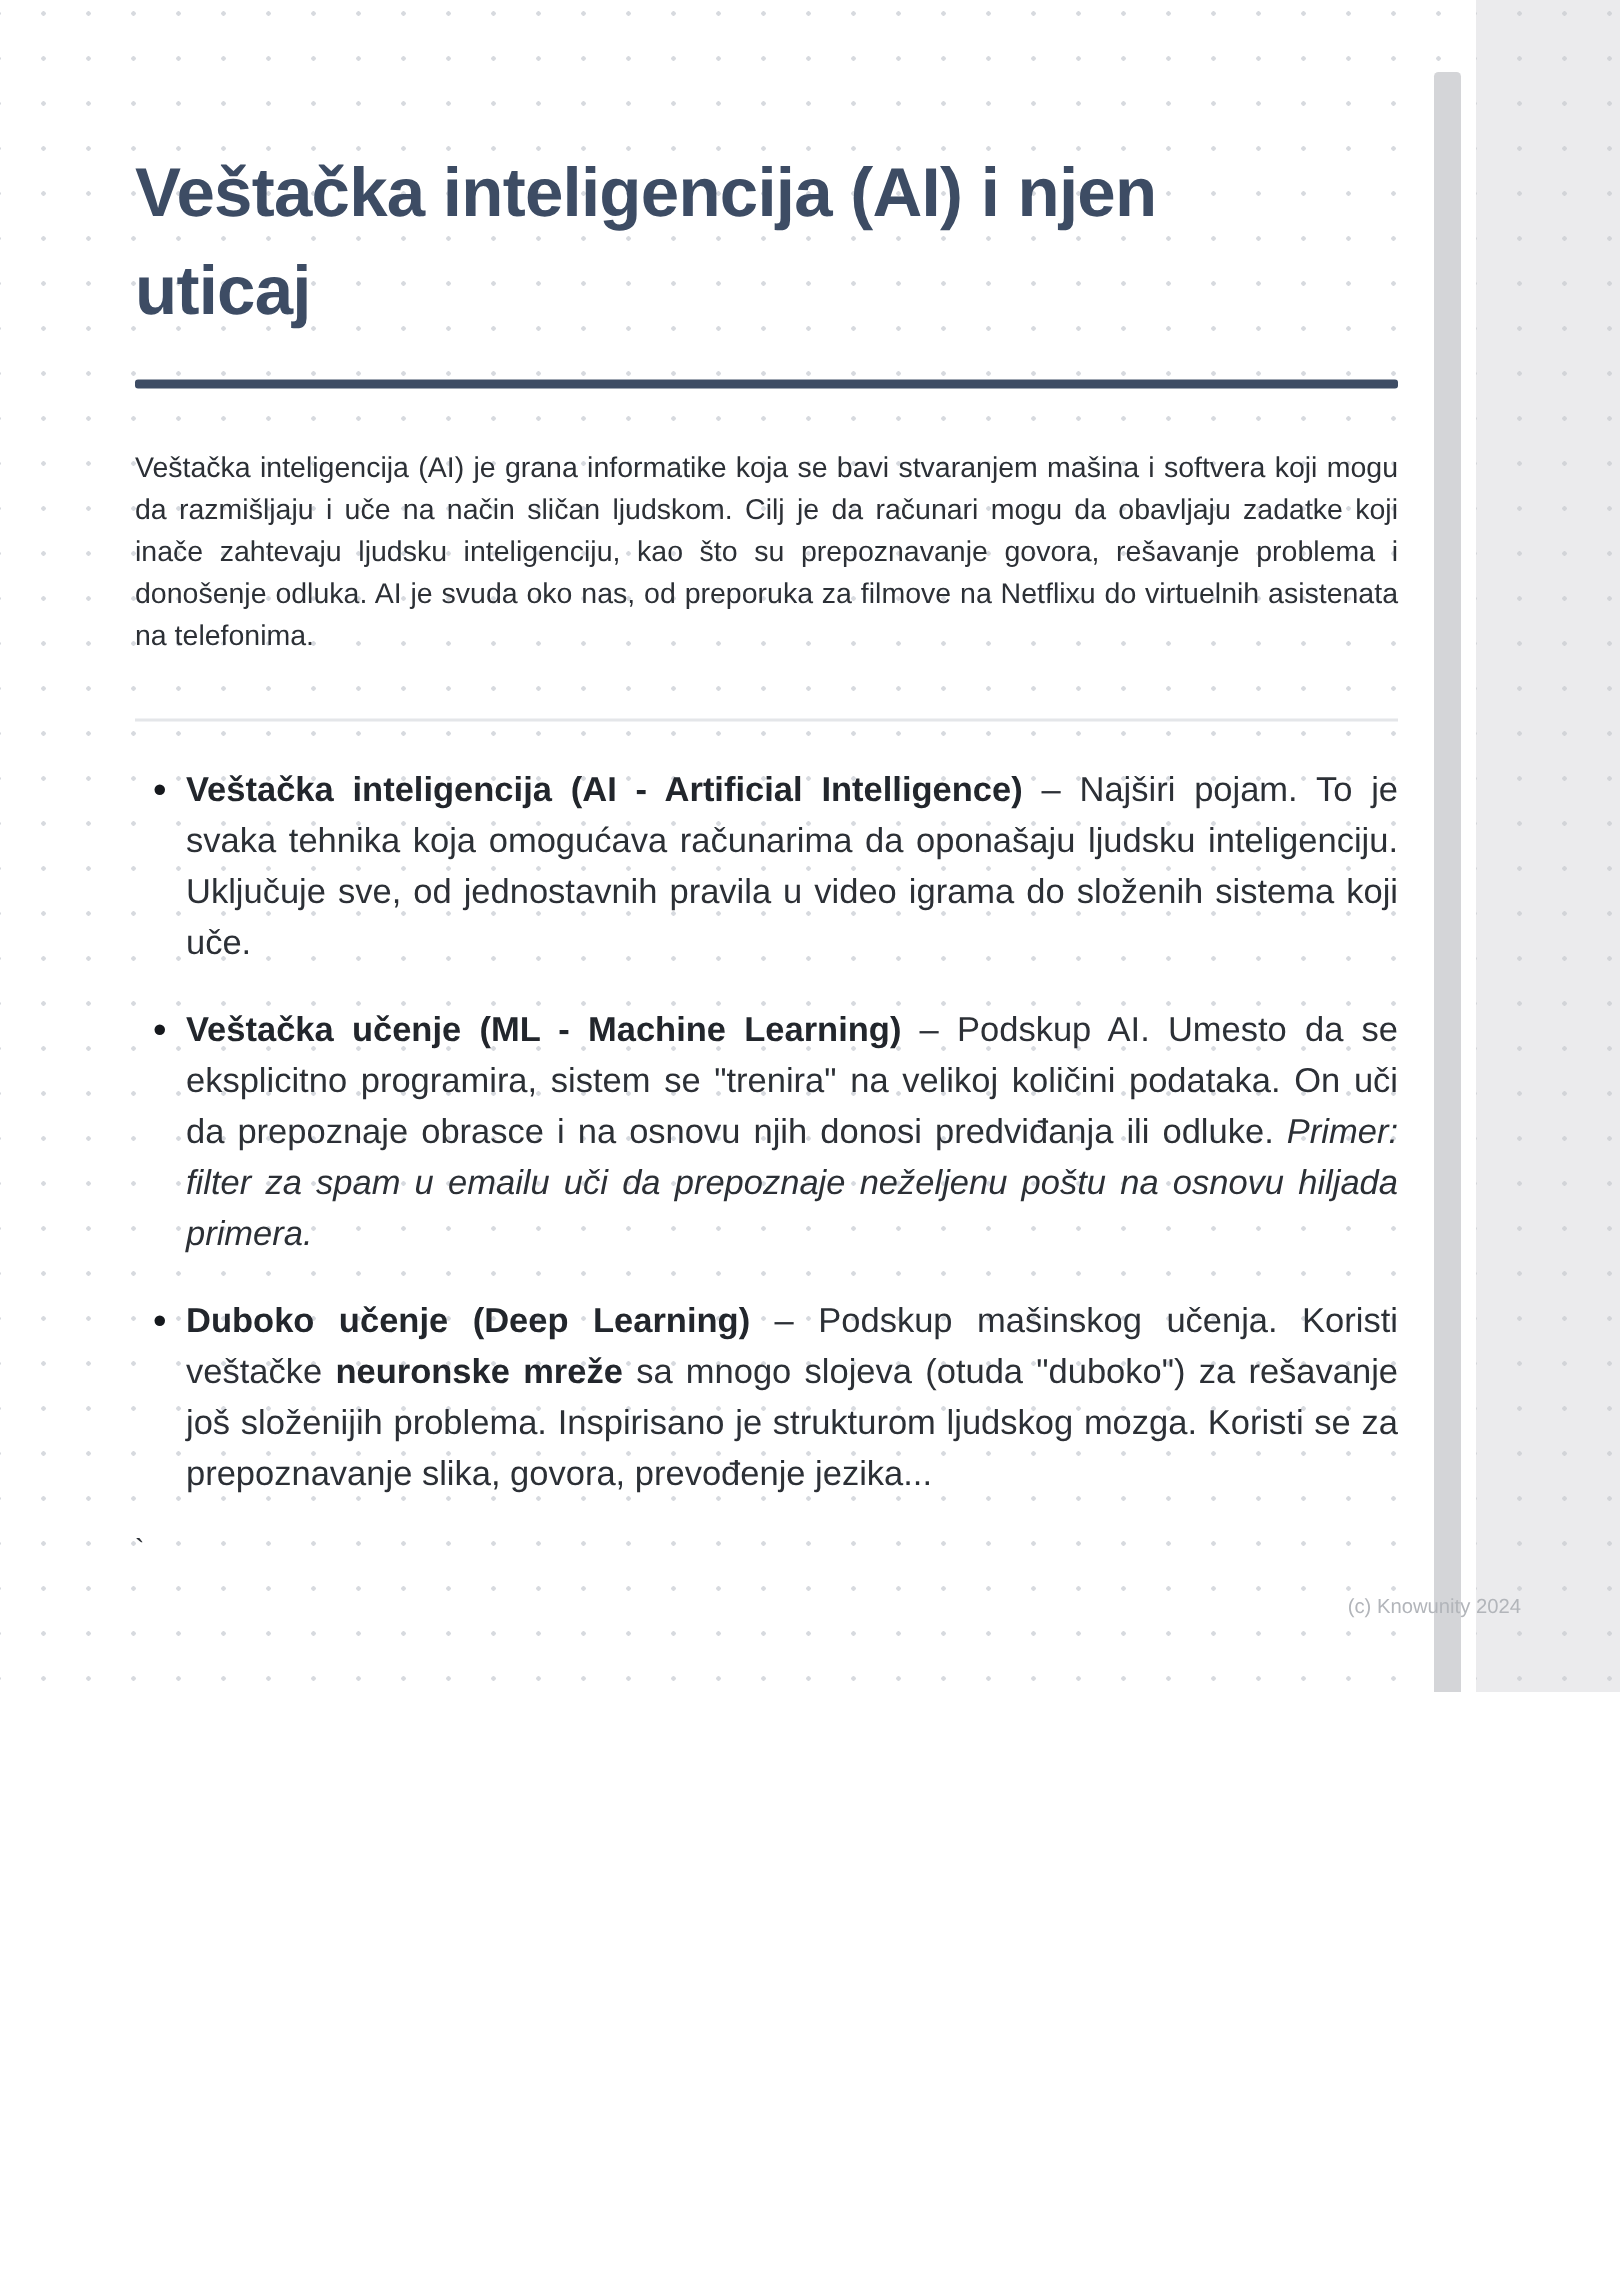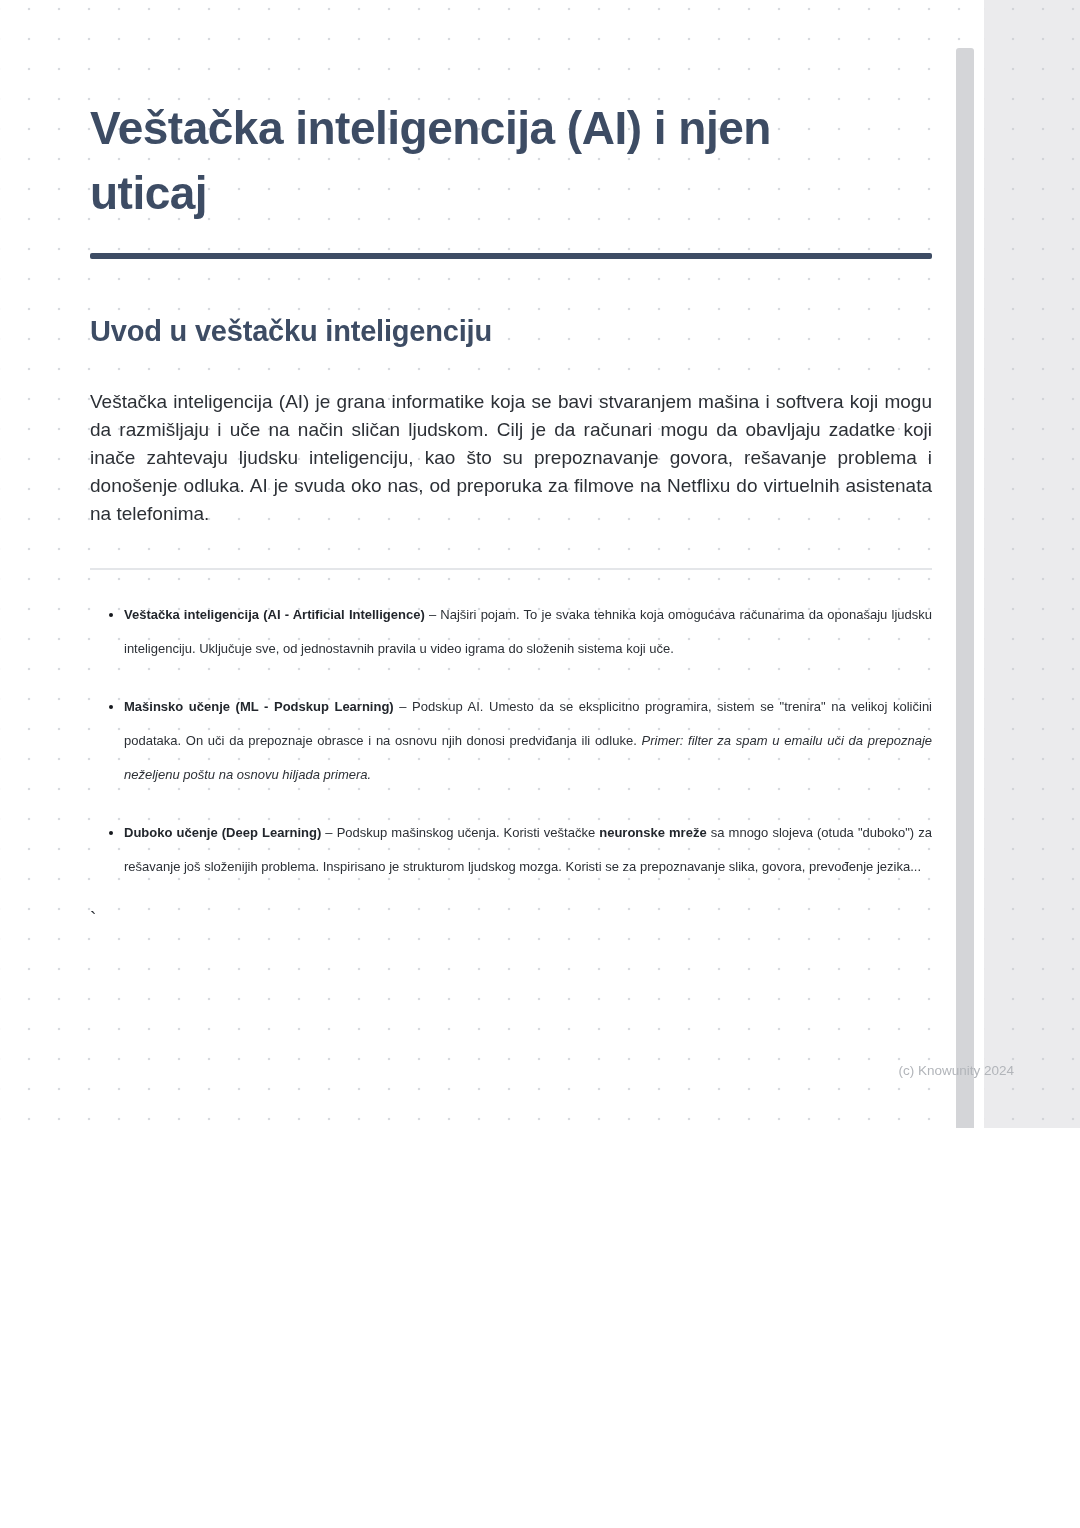--- a/index.html
+++ b/index.html
@@ -76,21 +76,21 @@
     height: 2px;
     background: #e4e6e9;
   }
   ul.bullet-list {
     margin-top: 28px;
     padding-left: 34px;
     list-style: disc outside;
   }
   ul.bullet-list li {
     margin-bottom: 24px;
-    font-size: 13px;
+    font-size: 23px;
     line-height: 34px;
     text-align: justify;
     color: #2c3036;
   }
   ul.bullet-list li::marker { color: #15181d; }
   strong { font-weight: 700; color: #22262c; }
   em { font-style: italic; }
   .stray-mark {
     margin-top: 16px;
     font-size: 19px;
@@ -112,36 +112,35 @@
 
   <div class="right-gutter"></div>
   <div class="scrollbar"></div>
 
   <div class="content">
 
     <h1 class="doc-title">Veštačka inteligencija (AI) i njen uticaj</h1>
 
     <div class="title-rule"></div>
 
-    <h2 class="section-heading">Uvod u veštačku inteligenciju</h2>
 
     <p class="body-para">Veštačka inteligencija (AI) je grana informatike koja se bavi stvaranjem mašina i softvera koji mogu da razmišljaju i uče na način sličan ljudskom. Cilj je da računari mogu da obavljaju zadatke koji inače zahtevaju ljudsku inteligenciju, kao što su prepoznavanje govora, rešavanje problema i donošenje odluka. AI je svuda oko nas, od preporuka za filmove na Netflixu do virtuelnih asistenata na telefonima.</p>
 
     <div class="soft-divider"></div>
 
 
 
     <ul class="bullet-list">
 
       <li>
         <strong>Veštačka inteligencija (AI - Artificial Intelligence)</strong><span> – Najširi pojam. To je svaka tehnika koja omogućava računarima da oponašaju ljudsku inteligenciju. Uključuje sve, od jednostavnih pravila u video igrama do složenih sistema koji uče.</span>
       </li>
 
       <li>
-        <strong>Mašinsko učenje (ML - Podskup Learning)</strong><span> – Podskup AI. Umesto da se eksplicitno programira, sistem se "trenira" na velikoj količini podataka. On uči da prepoznaje obrasce i na osnovu njih donosi predviđanja ili odluke. </span><em>Primer: filter za spam u emailu uči da prepoznaje neželjenu poštu na osnovu hiljada primera.</em>
+        <strong>Veštačka učenje (ML - Machine Learning)</strong><span> – Podskup AI. Umesto da se eksplicitno programira, sistem se "trenira" na velikoj količini podataka. On uči da prepoznaje obrasce i na osnovu njih donosi predviđanja ili odluke. </span><em>Primer: filter za spam u emailu uči da prepoznaje neželjenu poštu na osnovu hiljada primera.</em>
       </li>
 
       <li>
         <strong>Duboko učenje (Deep Learning)</strong><span> – Podskup mašinskog učenja. Koristi veštačke </span><strong>neuronske mreže</strong><span> sa mnogo slojeva (otuda "duboko") za rešavanje još složenijih problema. Inspirisano je strukturom ljudskog mozga. Koristi se za prepoznavanje slika, govora, prevođenje jezika...</span>
       </li>
 
     </ul>
 
     <div class="stray-mark">`</div>
 

